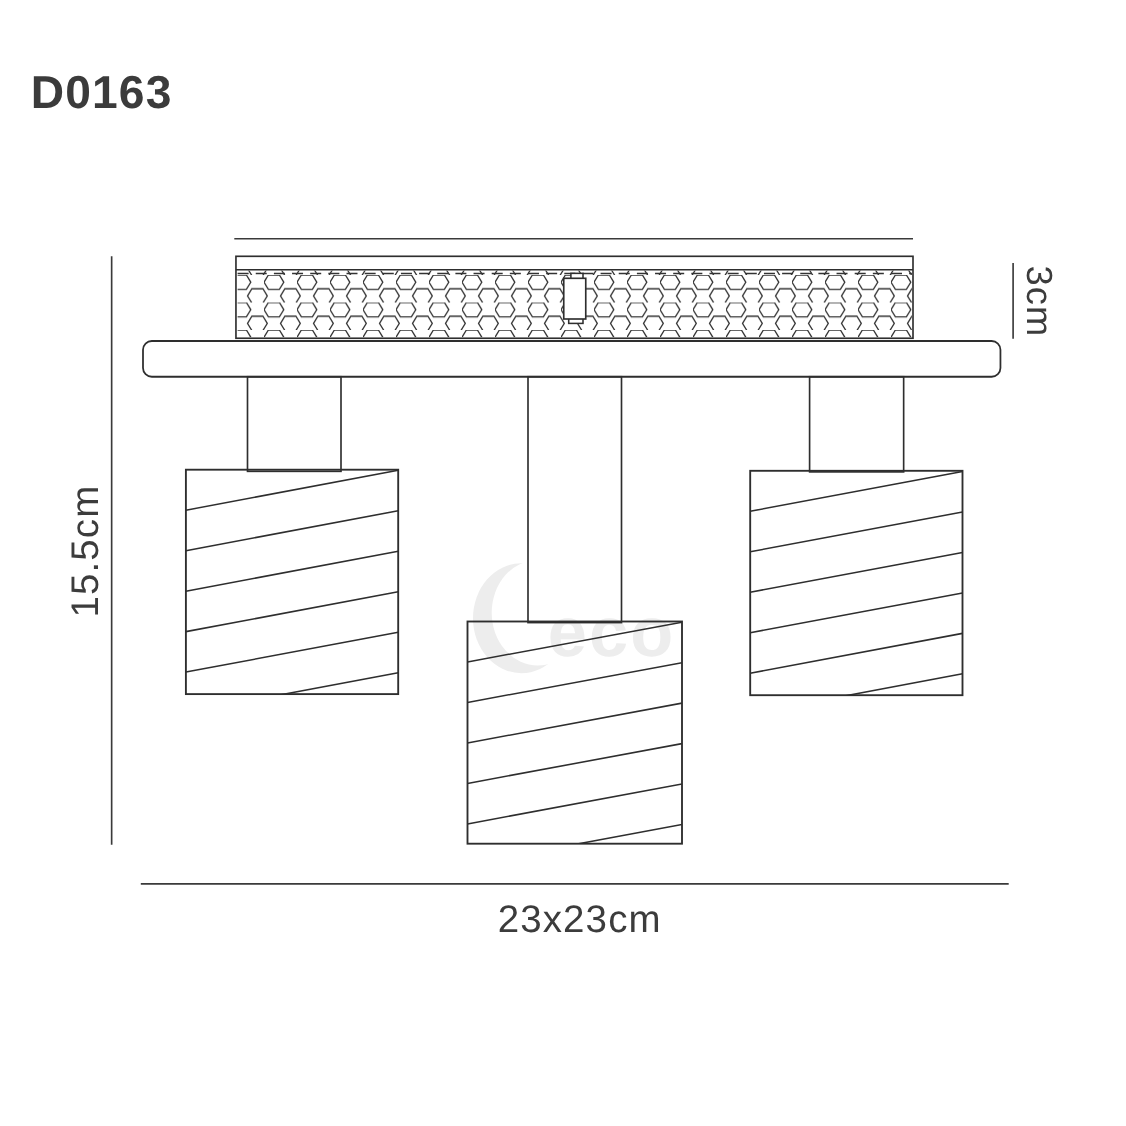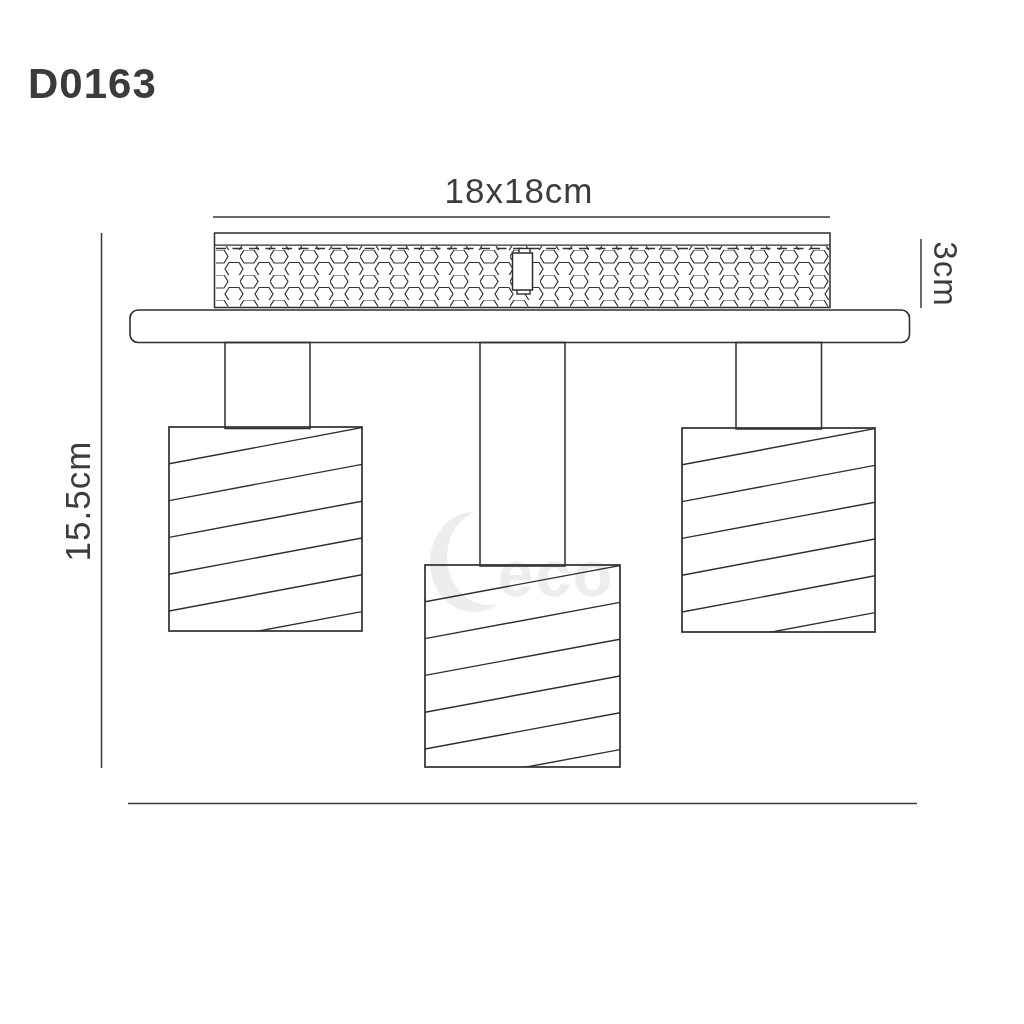--- a/index.html
+++ b/index.html
@@ -126,18 +126,18 @@
         <line x1="682" y1="501.6" x2="875" y2="465.4" stroke="#2e2e2e" stroke-width="1.4"></line>
         <line x1="682" y1="538.4" x2="875" y2="502.2" stroke="#2e2e2e" stroke-width="1.4"></line>
         <line x1="682" y1="575.2" x2="875" y2="539.0" stroke="#2e2e2e" stroke-width="1.4"></line>
         <line x1="682" y1="612.0" x2="875" y2="575.8" stroke="#2e2e2e" stroke-width="1.4"></line>
         <line x1="682" y1="648.8" x2="875" y2="612.6" stroke="#2e2e2e" stroke-width="1.4"></line>
       </g>
       <rect x="682" y="428" width="193" height="204" fill="none" stroke="#2e2e2e" stroke-width="1.7"></rect>
     </g>
   </svg>
 
-  <div class="label center" style="left:519px; top:191px;">18x18cm</div>
   <div class="label rot-cw" style="left:945px; top:274px; font-size:33px;">3cm</div>
   <div class="label rot-ccw" style="left:78px; top:501px;">15.5cm</div>
+  <div class="label center" style="left:527px; top:836px;">23x23cm</div>
 
 
 </div>
 
 </body></html>

